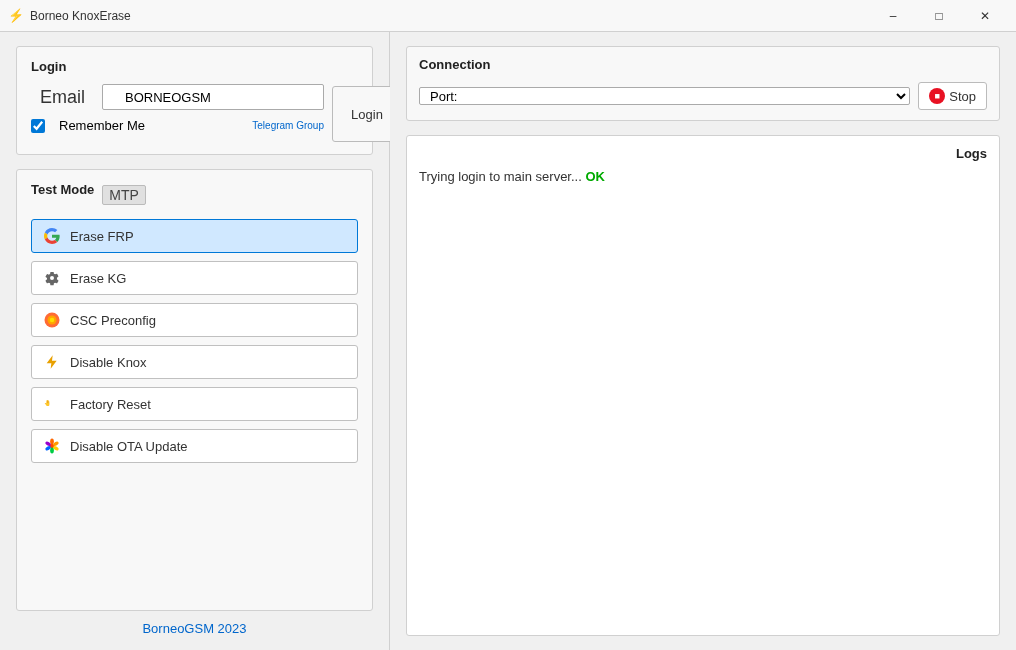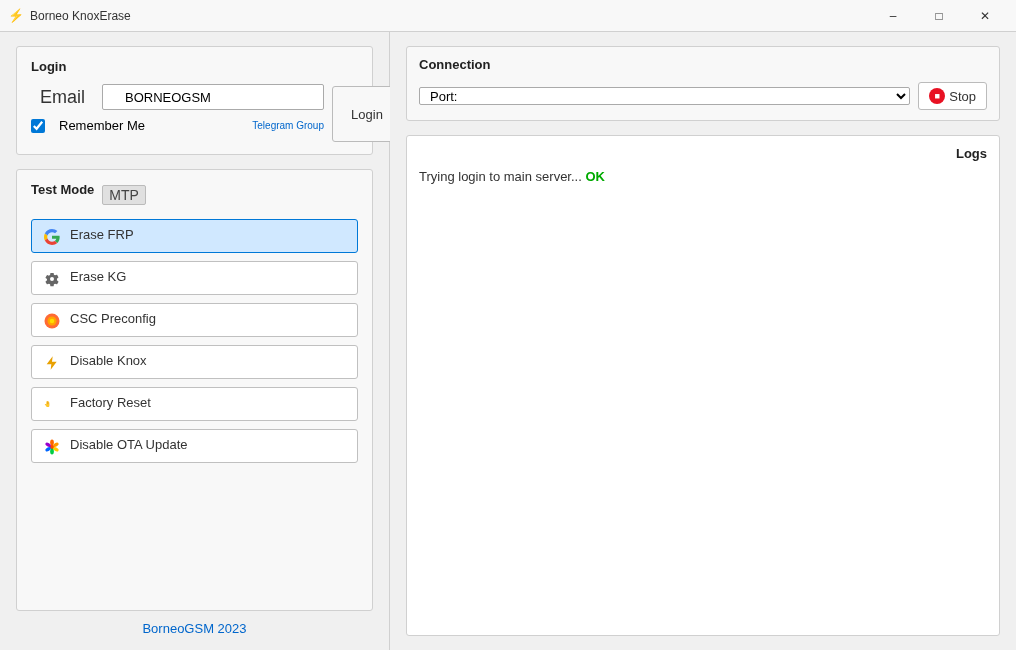--- a/index.html
+++ b/index.html
@@ -119,27 +119,27 @@
     .testmode-badge {
       background: #e0e0e0;
       border: 1px solid #bbb;
       border-radius: 2px;
       padding: 1px 6px;
       font-size: 14px;
       color: #444;
     }
     .action-btn {
       display: flex;
-      align-items: flex-start;
+      align-items: center;
       width: 100%;
       height: 34px;
       background: white;
       border: 1px solid #c0c0c0;
       border-radius: 3px;
-      padding: 7px 10px;
+      padding: 16px 10px;
       margin-bottom: 8px;
       cursor: pointer;
       font-size: 13px;
       color: #333;
       gap: 8px;
       text-align: left;
     }
     .action-btn.selected {
       background: #d0e8ff;
       border-color: #0078d7;

